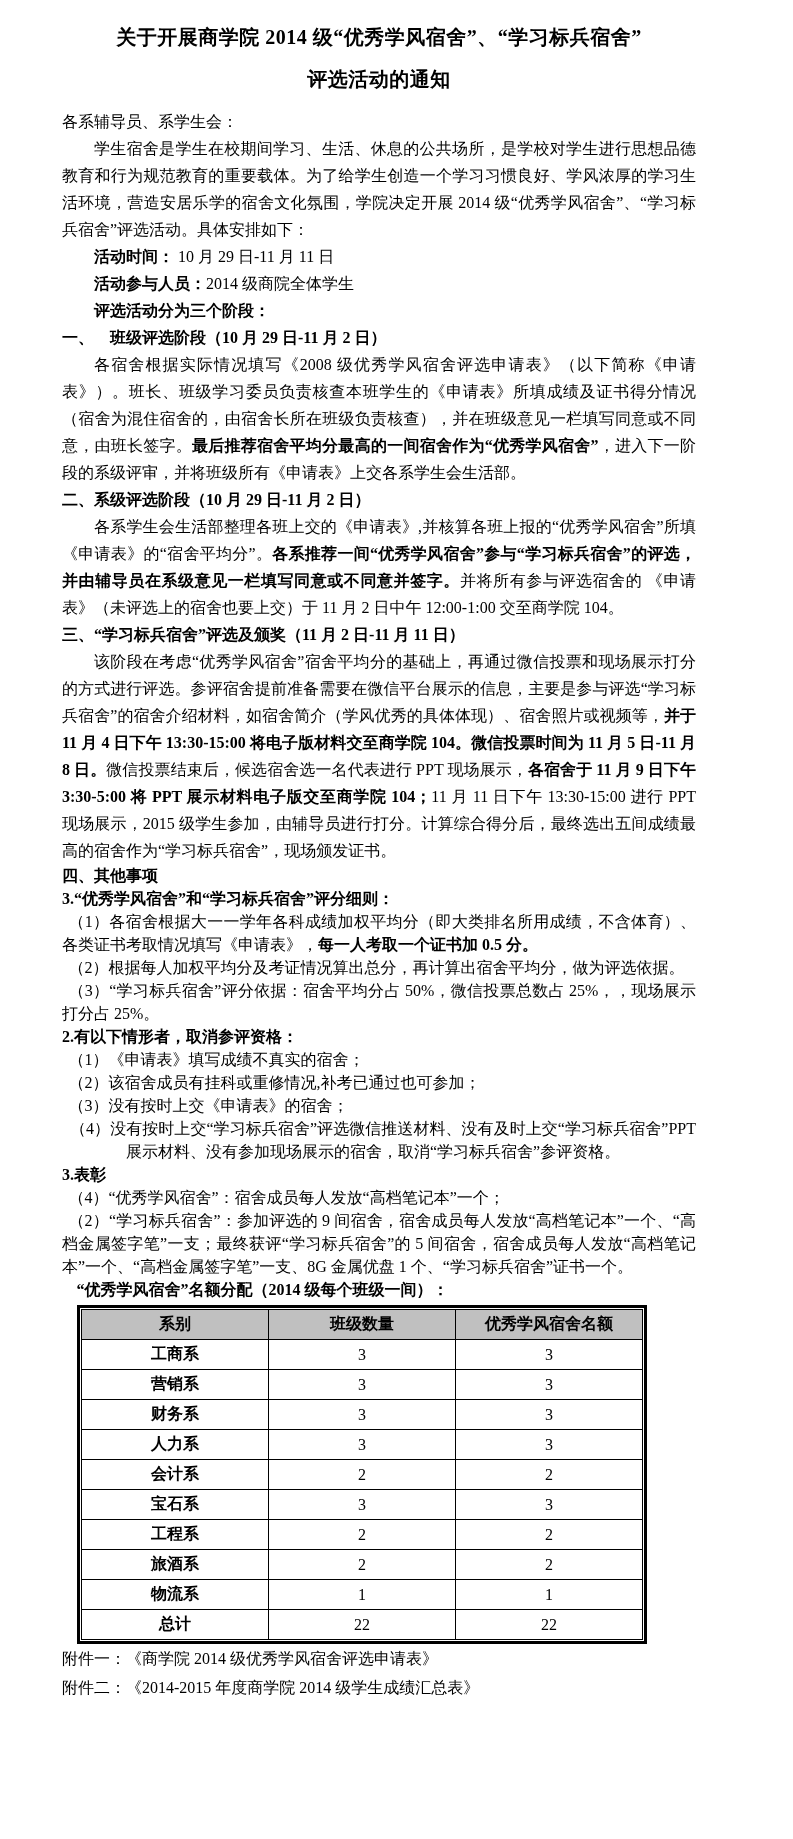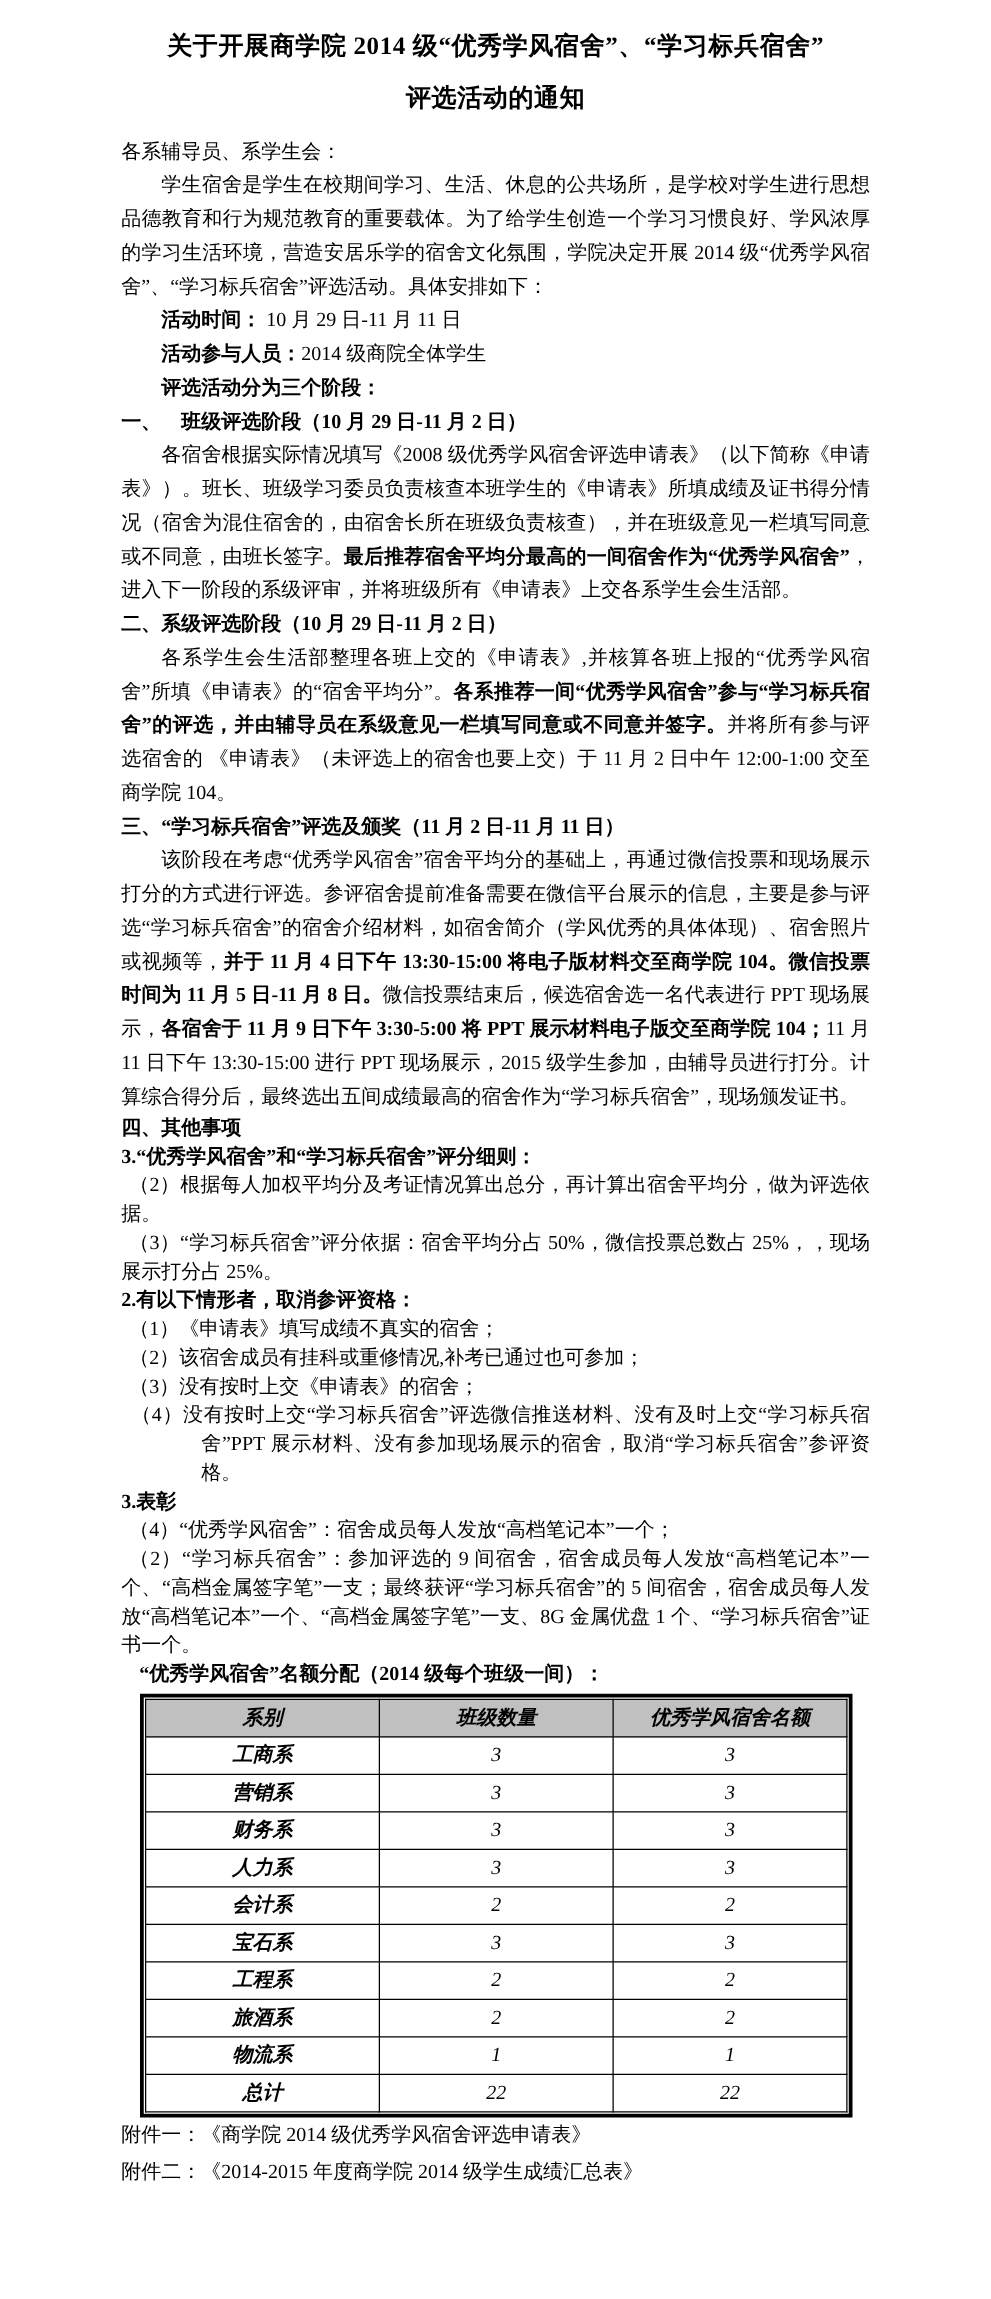--- a/index.html
+++ b/index.html
@@ -3,21 +3,21 @@
 <meta charset="utf-8">
 <style>
   html,body { margin:0; padding:0; background:#ffffff; }
   .page {
     position:relative;
     width:793px; height:1839px;
     margin:0 auto;
     background:#ffffff; color:#000000;
     font-family:"Liberation Serif","DejaVu Serif",serif;
     box-sizing:border-box;
-    padding:12px 97px 20px 97px;
+    padding:12px 97px 20px 62px;
     overflow:hidden;
   }
   .title-block { padding-top:4px; margin-bottom:8px; }
   .title-line {
     text-align:center; font-weight:bold;
     font-size:20px; line-height:42px;
     letter-spacing:0.5px;
   }
   .blk { font-size:16px; line-height:27px; text-align:justify; }
   .blk span { font-weight:normal; }
@@ -32,21 +32,20 @@
   .compact { line-height:23px; }
   .item { text-indent:0.4em; }
   .item-hang { padding-left:64px; text-indent:-56px; }
   .caption { text-indent:0.9em; font-weight:bold; }
   .caption span { font-weight:bold; }
 
   .tablewrap {
     width:570px; margin:4px 0 0 15px;
     border:3px solid #000; padding:1px;
     box-sizing:border-box;
-    font-style:italic;
   }
   table.quota { border-collapse:collapse; width:100%; table-layout:fixed; }
   table.quota th, table.quota td {
     border:1px solid #000;
     text-align:center; vertical-align:middle;
     font-size:16px; height:27px; padding:1px 4px;
     font-weight:normal;
   }
   table.quota th { background:#c0c0c0; font-weight:bold; }
   table.quota td.dept { font-weight:bold; }
@@ -70,20 +69,21 @@
       <div class="blk label"><span class="b">活动参与人员：</span><span>2014 级商院全体学生</span></div>
       <div class="blk label"><span class="b">评选活动分为三个阶段：</span></div>
       <div class="blk h1"><span class="b">一、　班级评选阶段（10 月 29 日-11 月 2 日）</span></div>
       <div class="blk para"><span>各宿舍根据实际情况填写《2008 级优秀学风宿舍评选申请表》（以下简称《申请表》）。班长、班级学习委员负责核查本班学生的《申请表》所填成绩及证书得分情况（宿舍为混住宿舍的，由宿舍长所在班级负责核查），并在班级意见一栏填写同意或不同意，由班长签字。</span><span class="b">最后推荐宿舍平均分最高的一间宿舍作为“优秀学风宿舍”</span><span>，进入下一阶段的系级评审，并将班级所有《申请表》上交各系学生会生活部。</span></div>
       <div class="blk h1"><span class="b">二、系级评选阶段（10 月 29 日-11 月 2 日）</span></div>
       <div class="blk para"><span>各系学生会生活部整理各班上交的《申请表》,并核算各班上报的“优秀学风宿舍”所填《申请表》的“宿舍平均分”。</span><span class="b">各系推荐一间“优秀学风宿舍”参与“学习标兵宿舍”的评选，并由辅导员在系级意见一栏填写同意或不同意并签字。</span><span>并将所有参与评选宿舍的 《申请表》（未评选上的宿舍也要上交）于 11 月 2 日中午 12:00-1:00 交至商学院 104。</span></div>
       <div class="blk h1"><span class="b">三、“学习标兵宿舍”评选及颁奖（11 月 2 日-11 月 11 日）</span></div>
       <div class="blk para"><span>该阶段在考虑“优秀学风宿舍”宿舍平均分的基础上，再通过微信投票和现场展示打分的方式进行评选。参评宿舍提前准备需要在微信平台展示的信息，主要是参与评选“学习标兵宿舍”的宿舍介绍材料，如宿舍简介（学风优秀的具体体现）、宿舍照片或视频等，</span><span class="b">并于 11 月 4 日下午 13:30-15:00 将电子版材料交至商学院 104。微信投票时间为 11 月 5 日-11 月 8 日。</span><span>微信投票结束后，候选宿舍选一名代表进行 PPT 现场展示，</span><span class="b">各宿舍于 11 月 9 日下午 3:30-5:00 将 PPT 展示材料电子版交至商学院 104；</span><span>11 月 11 日下午 13:30-15:00 进行 PPT 现场展示，2015 级学生参加，由辅导员进行打分。计算综合得分后，最终选出五间成绩最高的宿舍作为“学习标兵宿舍”，现场颁发证书。</span></div>
       <div class="blk h1 compact"><span class="b">四、其他事项</span></div>
       <div class="blk h2 compact"><span class="b">3.“优秀学风宿舍”和“学习标兵宿舍”评分细则：</span></div>
+      <div class="blk item compact"><span>（1）各宿舍根据大一一学年各科成绩加权平均分（即大类排名所用成绩，不含体育）、各类证书考取情况填写《申请表》，</span><span class="b">每一人考取一个证书加 0.5 分。</span></div>
       <div class="blk item compact"><span>（2）根据每人加权平均分及考证情况算出总分，再计算出宿舍平均分，做为评选依据。</span></div>
       <div class="blk item compact"><span>（3）“学习标兵宿舍”评分依据：宿舍平均分占 50%，微信投票总数占 25%，，现场展示打分占 25%。</span></div>
       <div class="blk h2 compact"><span class="b">2.有以下情形者，取消参评资格：</span></div>
       <div class="blk item compact"><span>（1）《申请表》填写成绩不真实的宿舍；</span></div>
       <div class="blk item compact"><span>（2）该宿舍成员有挂科或重修情况,补考已通过也可参加；</span></div>
       <div class="blk item compact"><span>（3）没有按时上交《申请表》的宿舍；</span></div>
       <div class="blk item-hang compact"><span>（4）没有按时上交“学习标兵宿舍”评选微信推送材料、没有及时上交“学习标兵宿舍”PPT 展示材料、没有参加现场展示的宿舍，取消“学习标兵宿舍”参评资格。</span></div>
       <div class="blk h2 compact"><span class="b">3.表彰</span></div>
       <div class="blk item compact"><span>（4）“优秀学风宿舍”：宿舍成员每人发放“高档笔记本”一个；</span></div>
       <div class="blk item compact"><span>（2）“学习标兵宿舍”：参加评选的 9 间宿舍，宿舍成员每人发放“高档笔记本”一个、“高档金属签字笔”一支；最终获评“学习标兵宿舍”的 5 间宿舍，宿舍成员每人发放“高档笔记本”一个、“高档金属签字笔”一支、8G 金属优盘 1 个、“学习标兵宿舍”证书一个。</span></div>

